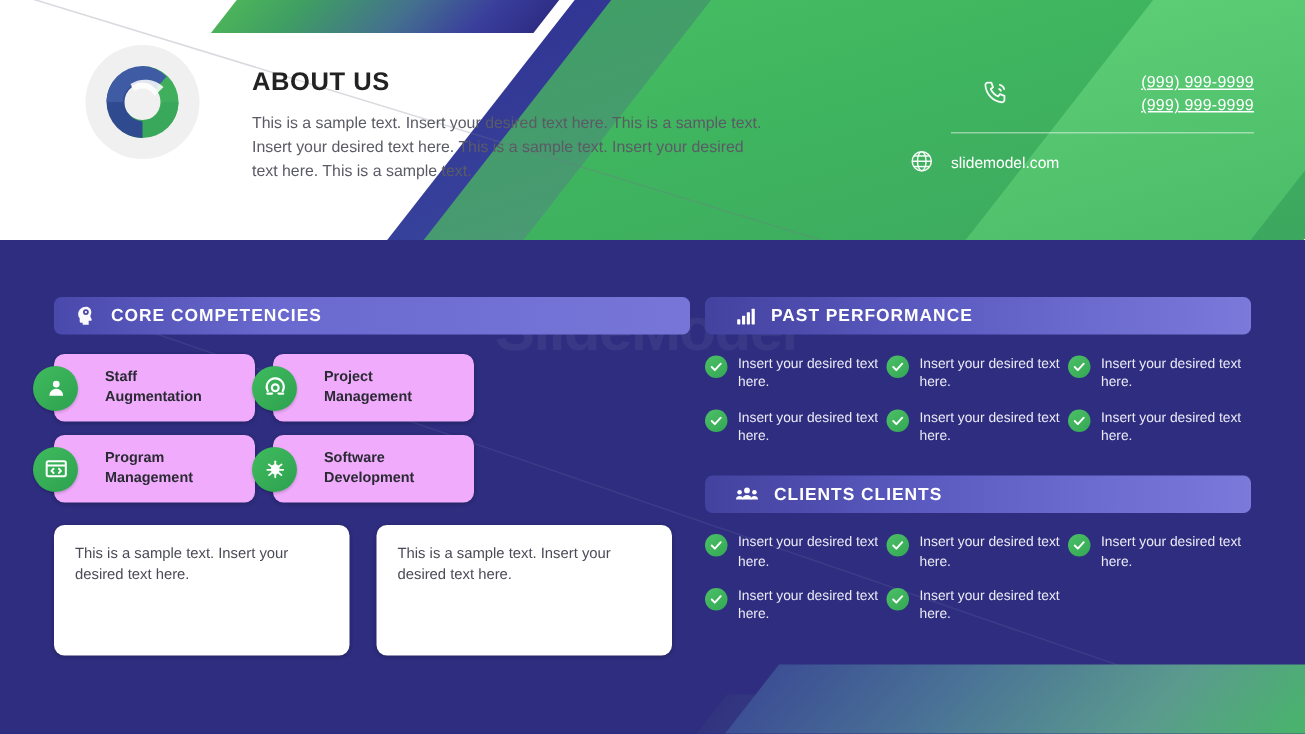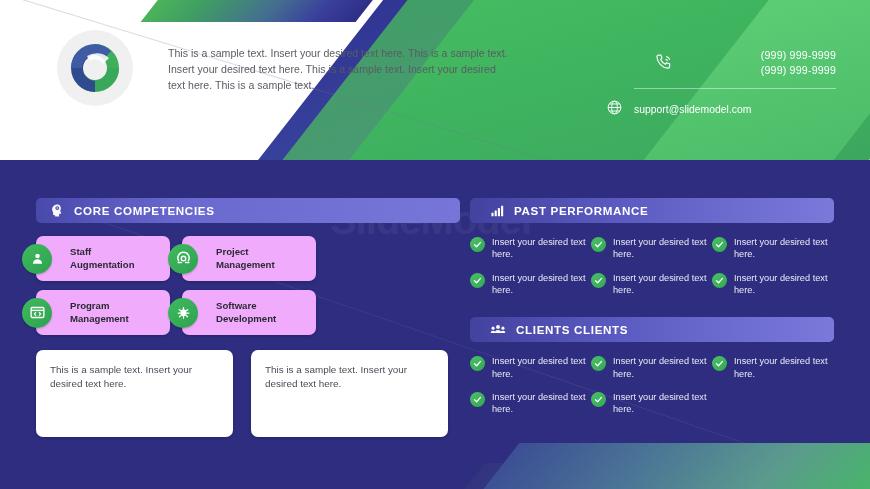--- a/index.html
+++ b/index.html
@@ -74,21 +74,21 @@
   .about-title {
     font-size:17px; font-weight:bold; color:#222; letter-spacing:.4px;
     margin-bottom:9px;
   }
   .about-text { font-size:10.6px; color:#5b5b66; line-height:1.52; }
 
   
   .contact {
     position:absolute; right:34px; top:48px; width:230px; color:#fff; z-index:4;
   }
-  .contact-row { display:flex; align-items:center; justify-content:flex-end; gap:12px; }
+  .contact-row { display:flex; align-items:center; justify-content:flex-end; gap:12px;text-decoration:underline; }
   .contact-icon { flex:0 0 auto; opacity:.95; }
   .phones { text-align:right; font-size:10.6px; line-height:1.45; letter-spacing:.2px; }
   .contact-divider {
     height:1px; background:rgba(255,255,255,.45); margin:9px 0 10px 28px;
   }
   .contact-row2 { display:flex; align-items:center; gap:11px; }
   .web-lines { font-size:10.4px; line-height:1.45; }
 
   
   .content { position:absolute; left:0; top:160px; width:870px; height:329px; z-index:2; }
@@ -196,20 +196,21 @@
         <path d="M62 38 a24 24 0 0 1 -24 24 a24 24 0 0 1 -19 -10 l9 -7 a13 13 0 0 0 10 5 a13 13 0 0 0 13 -12 z" fill="#3aa85a"></path>
         <path d="M38 62 a24 24 0 0 1 -24 -24 a24 24 0 0 1 10 -19 l7 9 a13 13 0 0 0 -5 10 a13 13 0 0 0 12 13 z" fill="#2f4a8e"></path>
         <path d="M14 38 a24 24 0 0 1 24 -24 a24 24 0 0 1 16 7 l-7 8 a13 13 0 0 0 -9 -4 a13 13 0 0 0 -13 13 z" fill="#3e5ba3"></path>
         <path d="M30 26 a18 18 0 0 1 22 2 l-6 6 a10 10 0 0 0 -12 -1 z" fill="#ffffff" opacity=".85"></path>
         <circle cx="38" cy="38" r="9" fill="#f0f0f0"></circle>
       </svg>
     </div>
   </div>
 
   <div class="about-block">
+    <div class="about-title">ABOUT US</div>
     <div class="about-text">This is a sample text. Insert your desired text here. This is a sample text. Insert your desired text here. This is a sample text. Insert your desired text here. This is a sample text.</div>
   </div>
 
   <div class="contact">
     <div class="contact-row">
       <div class="phones">
         <div>(999) 999-9999</div>
         <div>(999) 999-9999</div>
       </div>
     </div>
@@ -218,21 +219,21 @@
       <span class="contact-icon">
         <svg width="17" height="17" viewBox="0 0 24 24" fill="none" stroke="#fff" stroke-width="1.4">
           <circle cx="12" cy="12" r="9"></circle>
           <ellipse cx="12" cy="12" rx="4" ry="9"></ellipse>
           <line x1="3" y1="12" x2="21" y2="12"></line>
           <line x1="4.6" y1="7" x2="19.4" y2="7"></line>
           <line x1="4.6" y1="17" x2="19.4" y2="17"></line>
         </svg>
       </span>
       <div class="web-lines">
-        <div>support@slidemodel.com</div>
+        <div>slidemodel.com</div>
       </div>
     </div>
   </div>
 
   <span class="contact-icon" style="position:absolute; right:196px; top:52px; z-index:5;">
     <svg width="21" height="21" viewBox="0 0 24 24" fill="none" stroke="#fff" stroke-width="1.4" stroke-linecap="round" stroke-linejoin="round">
       <path d="M6.5 3.5 L9 3.5 L10.3 7 L8.6 8.4 a11 11 0 0 0 5.6 5.6 L15.6 12.3 L19 13.6 L19 16.5
                a2 2 0 0 1 -2.2 2 C10.4 17.8 5.2 12.6 4.5 5.7 a2 2 0 0 1 2 -2.2 z"></path>
       <path d="M15.5 5.2 a4.4 4.4 0 0 1 3.3 3.3"></path>
       <path d="M15 8.4 a2 2 0 0 1 1.3 1.3"></path>

